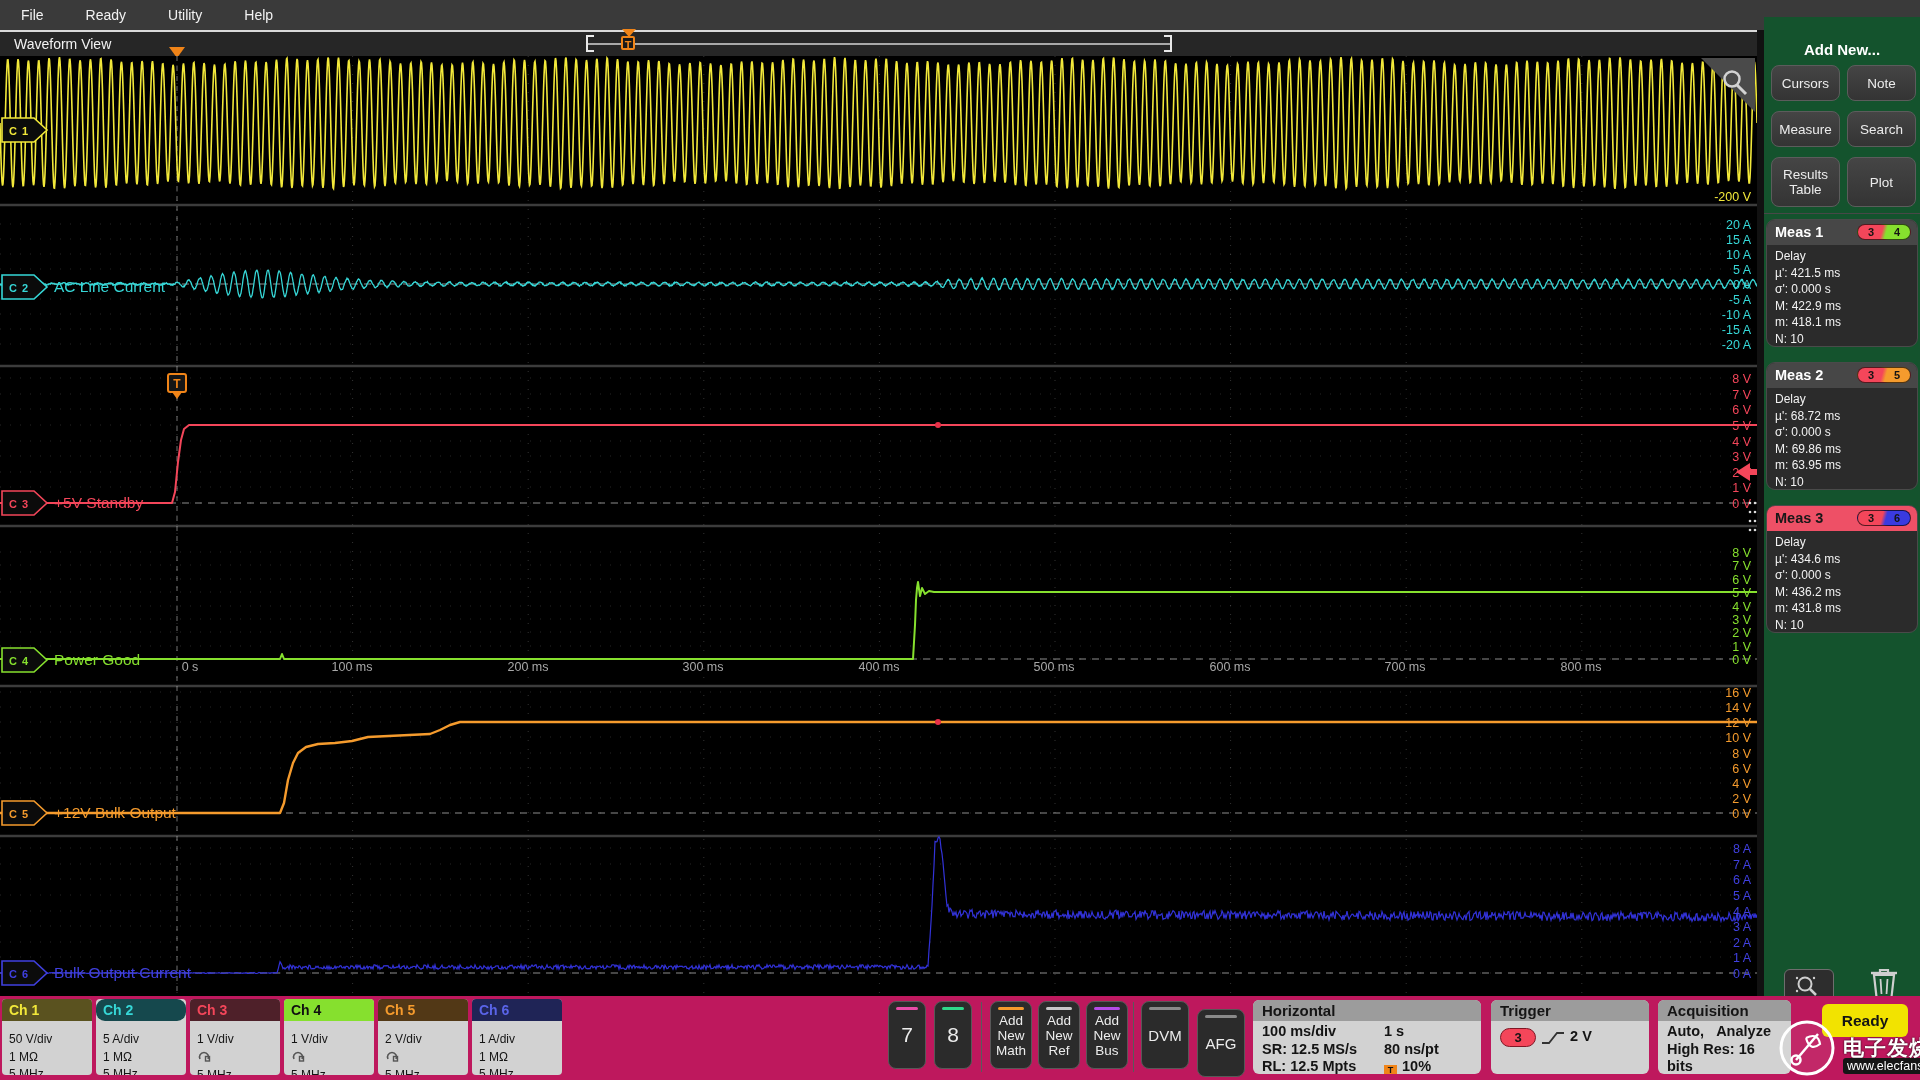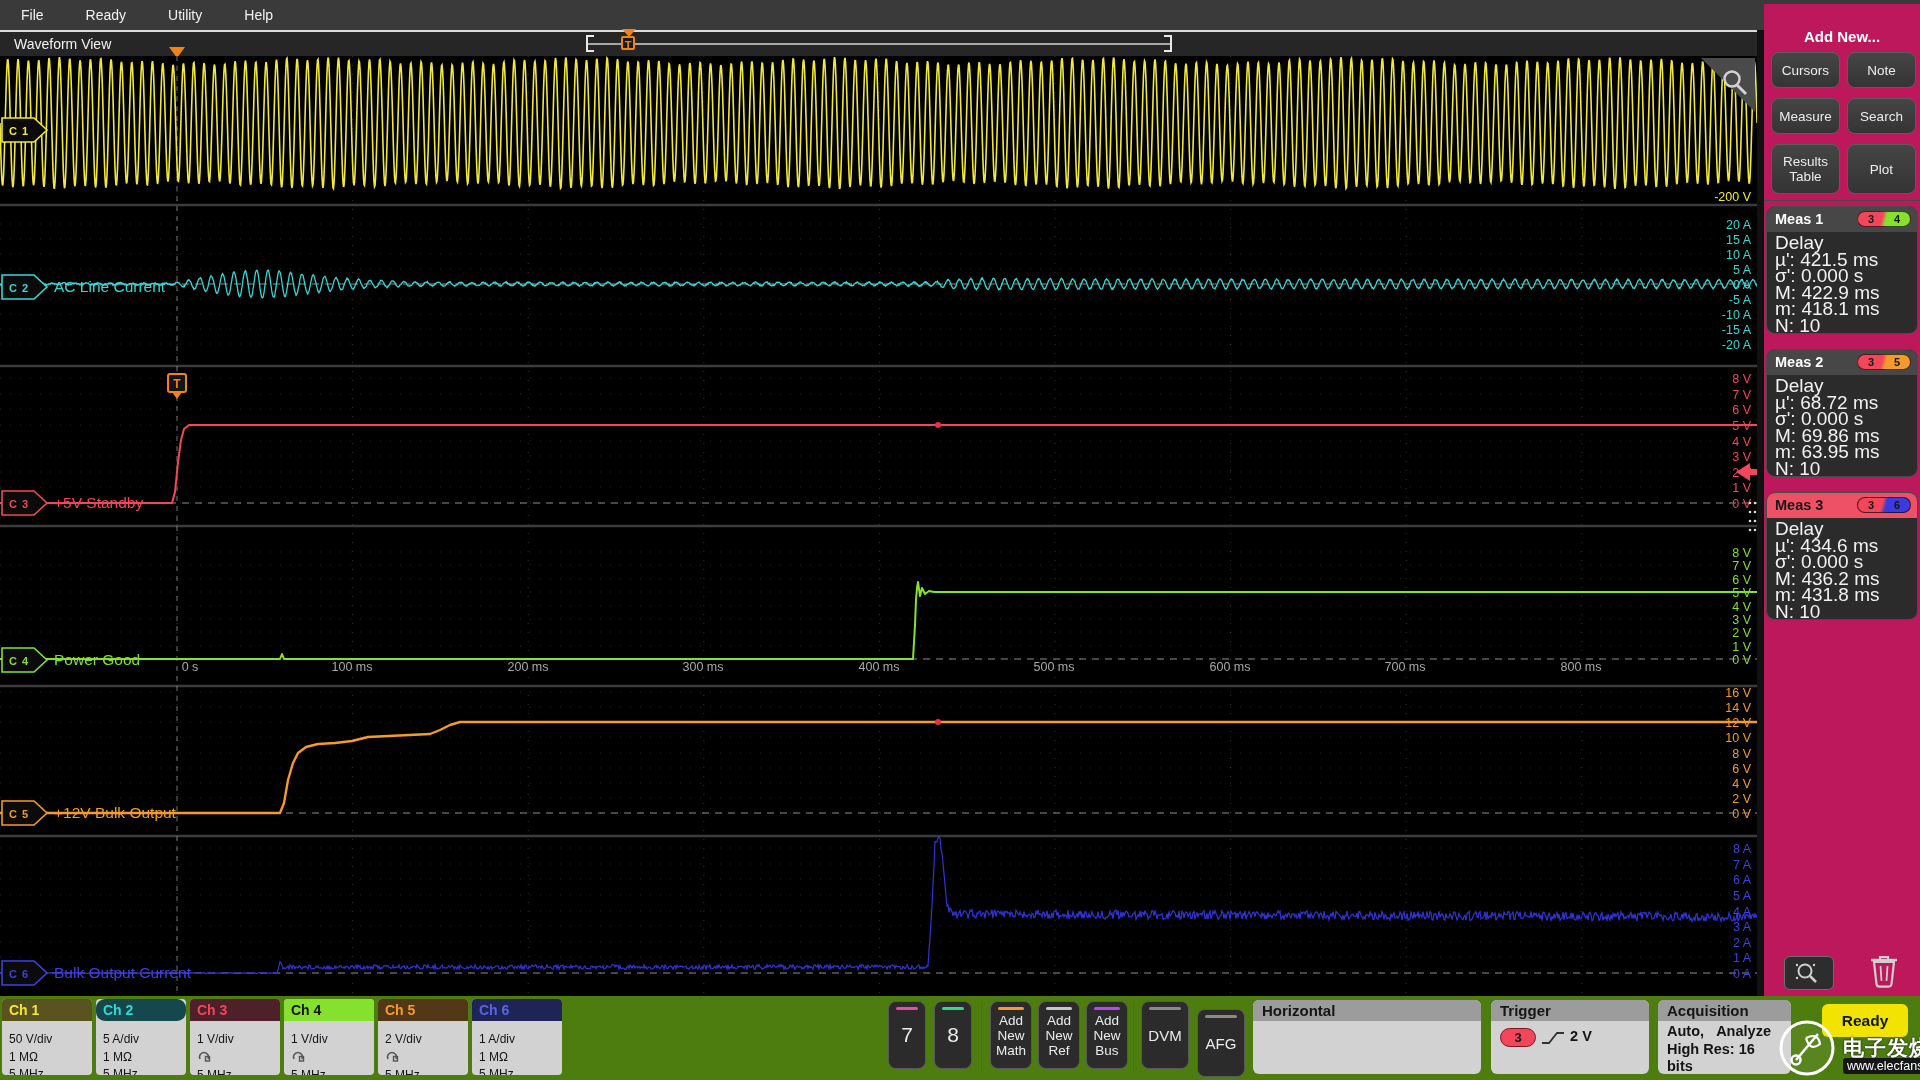--- a/index.html
+++ b/index.html
@@ -16,35 +16,35 @@
   #bracket-l{left:586px;border-right:none;}
   #bracket-r{left:1164px;border-left:none;}
   #pan-marker{position:absolute;left:620px;top:-3px;width:18px;height:28px;}
   #pan-marker .tri{position:absolute;left:2px;top:0;width:0;height:0;border-left:7px solid transparent;border-right:7px solid transparent;border-top:8px solid #f08418;}
   #pan-marker .tee{position:absolute;left:1px;top:7px;width:14px;height:14px;background:#191919;border:2px solid #f08418;border-radius:2px;color:#f08418;font-size:11px;font-weight:bold;text-align:center;line-height:14px;box-sizing:border-box;}
   #trig-pos-tri{position:absolute;left:169px;top:15px;width:0;height:0;border-left:8px solid transparent;border-right:8px solid transparent;border-top:11px solid #f08418;}
   
   #plot{position:absolute;left:0;top:56px;width:1757px;height:940px;background:#000;}
   #plot svg{display:block;font-family:"Liberation Sans","DejaVu Sans",sans-serif;}
   
-  #right-panel{position:absolute;left:1764px;top:4px;width:156px;height:996px;background:#be185d;}
+  #right-panel{position:absolute;left:1764px;top:17px;width:156px;height:996px;background:#14532d;}
   #rp-title{position:absolute;left:0;top:24px;width:156px;text-align:center;color:#fff;font-size:15px;font-weight:bold;}
   #rp-buttons{position:absolute;left:7px;top:48px;width:146px;display:grid;grid-template-columns:69px 69px;grid-template-rows:36px 36px 50px;gap:10px 7px;}
   .rp-btn{background:linear-gradient(#454545,#343434);border:1px solid #5c5c5c;border-radius:8px;color:#ececec;font-size:13.5px;display:flex;align-items:center;justify-content:center;text-align:center;line-height:15px;cursor:default;}
   #rp-sep{position:absolute;left:0;top:196px;width:156px;height:1px;background:#484848;}
   .meas-card{position:absolute;left:2px;width:152px;height:128px;background:#2b2b2b;border:1px solid #4a4a4a;border-radius:9px;box-sizing:border-box;overflow:hidden;}
   .meas-hd{height:25px;background:#474747;color:#fff;font-size:14.5px;font-weight:bold;line-height:25px;padding-left:8px;position:relative;}
   .meas-hd.sel{background:#ee5066;color:#181818;}
   .meas-badge{position:absolute;right:6px;top:4px;width:54px;height:16px;border-radius:9px;border:1px solid rgba(0,0,0,.65);box-sizing:border-box;}
   .meas-badge span{position:absolute;top:0;width:50%;text-align:center;font-size:11px;font-weight:bold;color:#141414;line-height:14px;}
-  .meas-body{padding:3px 8px;color:#f2f2f2;font-size:19px;line-height:16.5px;font-weight:normal;}
+  .meas-body{padding:3px 8px;color:#f2f2f2;font-size:12px;line-height:16.5px;font-weight:normal;}
   #rp-zoombtn{position:absolute;left:20px;top:952px;width:48px;height:32px;border:1px solid #6e6e6e;border-radius:6px;background:#2d2d2d;}
   #rp-trash{position:absolute;left:104px;top:948px;}
   
-  #bottom-bar{position:absolute;left:0;top:996px;width:1920px;height:84px;background:#4d7c0f;}
+  #bottom-bar{position:absolute;left:0;top:996px;width:1920px;height:84px;background:#be185d;}
   #ch-cards{position:absolute;left:2px;top:3px;display:flex;gap:4px;}
   .ch-card{width:90px;height:76px;border-radius:4px;overflow:hidden;background:#d2d2d2;}
   .ch-hd{height:22px;font-size:14px;font-weight:bold;line-height:22px;padding-left:7px;}
   .ch-bd{font-size:12px;color:#141414;line-height:17.5px;padding:10px 0 0 7px;}
   .bb-btn{position:absolute;background:#2b2b2b;border:1px solid #585858;border-radius:8px;color:#ececec;box-sizing:border-box;}
   .bb-stripe{position:absolute;left:7px;right:7px;top:5px;height:3px;border-radius:2px;}
   .bb-center{position:absolute;left:0;right:0;top:0;bottom:0;display:flex;align-items:center;justify-content:center;text-align:center;}
   .bb-div{position:absolute;top:6px;width:1px;height:70px;background:#5a5a5a;}
   .panel{position:absolute;background:#d2d2d2;border-radius:6px;overflow:hidden;}
   .panel-h{background:#9c9c9c;color:#151515;font-size:15px;font-weight:bold;padding:2px 9px;}
@@ -427,20 +427,25 @@
         <div class="bb-btn" style="left: 1141px; top: 5px; width: 48px; height: 68px;">
           <div class="bb-stripe" style="background: rgb(138, 138, 138);"></div>
           <div class="bb-center" style="font-size: 15px;">DVM</div>
         </div>
         <div class="bb-btn" style="left: 1197px; top: 13px; width: 48px; height: 68px;">
           <div class="bb-stripe" style="background: rgb(138, 138, 138);"></div>
           <div class="bb-center" style="font-size: 15px;">AFG</div>
         </div>
         <div class="panel" style="left: 1253px; top: 4px; width: 228px; height: 74px;">
           <div class="panel-h">Horizontal</div>
+          <div class="panel-b">
+            <div class="hrow"><span class="c1">100 ms/div</span><span>1 s</span></div>
+            <div class="hrow"><span class="c1">SR: 12.5 MS/s</span><span>80 ns/pt</span></div>
+            <div class="hrow"><span class="c1">RL: 12.5 Mpts</span><span id="t-icon">T</span><span>10%</span></div>
+          </div>
         </div>
         <div class="panel" style="left: 1491px; top: 4px; width: 158px; height: 74px;">
           <div class="panel-h">Trigger</div>
           <div class="panel-b" style="padding-top: 7px;"><span id="trig-src">3</span>&nbsp;<svg width="26" height="18" style="vertical-align:middle">
               <path d="M2 14 h7 l8 -10 h7" fill="none" stroke="#333" stroke-width="1.8"></path>
             </svg>&nbsp;<span>2 V</span></div>
         </div>
         <div class="panel" style="left: 1658px; top: 4px; width: 133px; height: 74px;">
           <div class="panel-h">Acquisition</div>
           <div class="panel-b">

